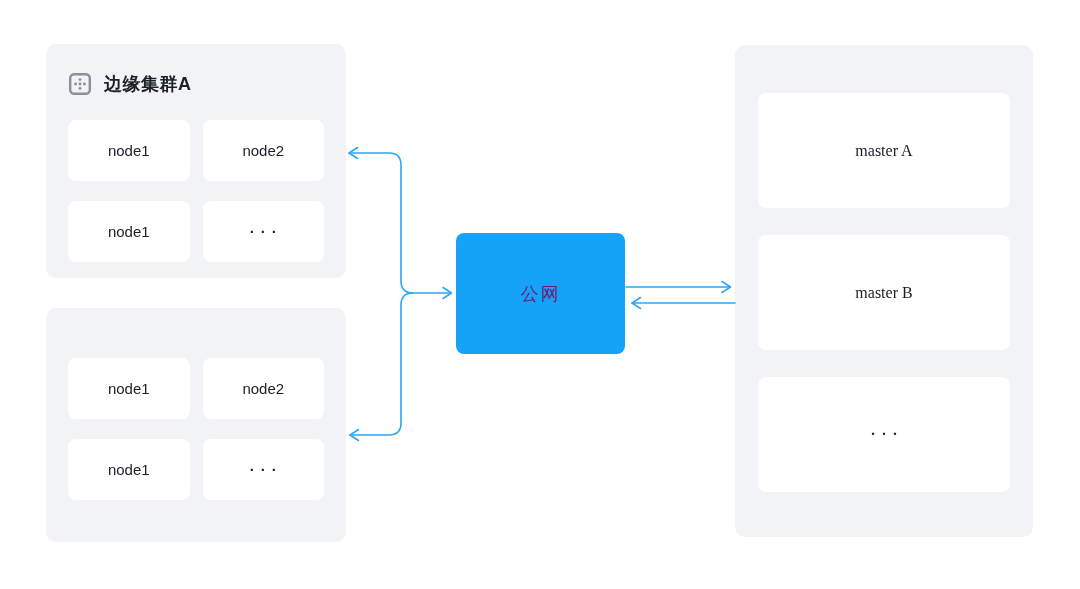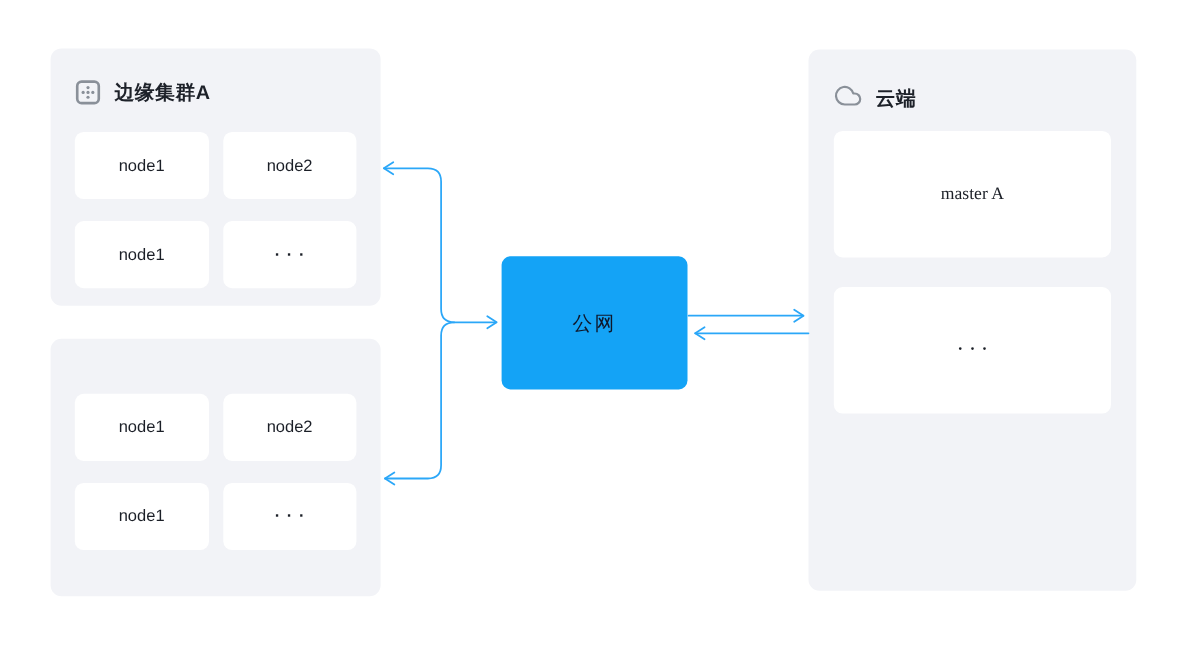--- a/index.html
+++ b/index.html
@@ -20,21 +20,21 @@
   .node-card{height:61px;}
 
   .master-list{display:flex;flex-direction:column;gap:27px;margin-top:18px;font-family:Liberation Serif, serif;}
   .master-card{height:115px;font-size:16px;font-weight:500;}
 
   .dots{letter-spacing:6px;text-indent:6px;font-weight:700;font-size:15px;color:#1b1f27;}
 
   #networkBox{position:absolute;left:456px;top:233px;width:169px;height:121px;
       background:var(--network-blue,#14A3F6);border-radius:8px;
       display:flex;align-items:center;justify-content:center;
-      color:#0f172a;font-size:18px;letter-spacing:2px;}
+      color:#701a75;font-size:18px;letter-spacing:2px;}
 
   svg.arrows{position:absolute;left:0;top:0;pointer-events:none;}
   .arrow{fill:none;stroke:var(--arrow-blue,#2BA7F8);stroke-width:1.6;stroke-linecap:round;stroke-linejoin:round;}
 
   .g-stroke{stroke:var(--icon-gray,#8A9099);fill:none;}
   .g-fill{fill:var(--icon-gray,#8A9099);}
 </style>
 </head>
 <body>
 
@@ -65,28 +65,23 @@
       <div class="card node-card">node1</div>
       <div class="card node-card">node2</div>
       <div class="card node-card">node1</div>
       <div class="card node-card dots">···</div>
     </div>
   </div>
 
   <div id="networkBox">公网</div>
 
   <div class="panel" id="cloudPanel">
-    <div class="panel-title">
-      <svg width="26" height="24" viewBox="0 0 24 24">
-        <path class="g-stroke" d="M18 10h-1.26A8 8 0 1 0 9 20h9a5 5 0 0 0 0-10z" stroke-width="2" stroke-linejoin="round" transform="translate(0,-2)"></path>
-      </svg>
-      <span class="ttl">云端</span>
-    </div>
     <div class="master-list">
       <div class="card master-card">master A</div>
+      <div class="card master-card">master B</div>
       <div class="card master-card dots">···</div>
     </div>
   </div>
 
   <svg class="arrows" width="1080" height="589" viewBox="0 0 1080 589">
     <path class="arrow" d="M349 153 H389 Q401 153 401 165 V281 Q401 293 413 293 H451"></path>
     <path class="arrow" d="M357.5 147.5 L349 153 L357.5 158.5"></path>
     <path class="arrow" d="M443 287.5 L451.5 293 L443 298.5"></path>
 
     <path class="arrow" d="M413 293 Q401 293 401 305 V423 Q401 435 389 435 H350"></path>

